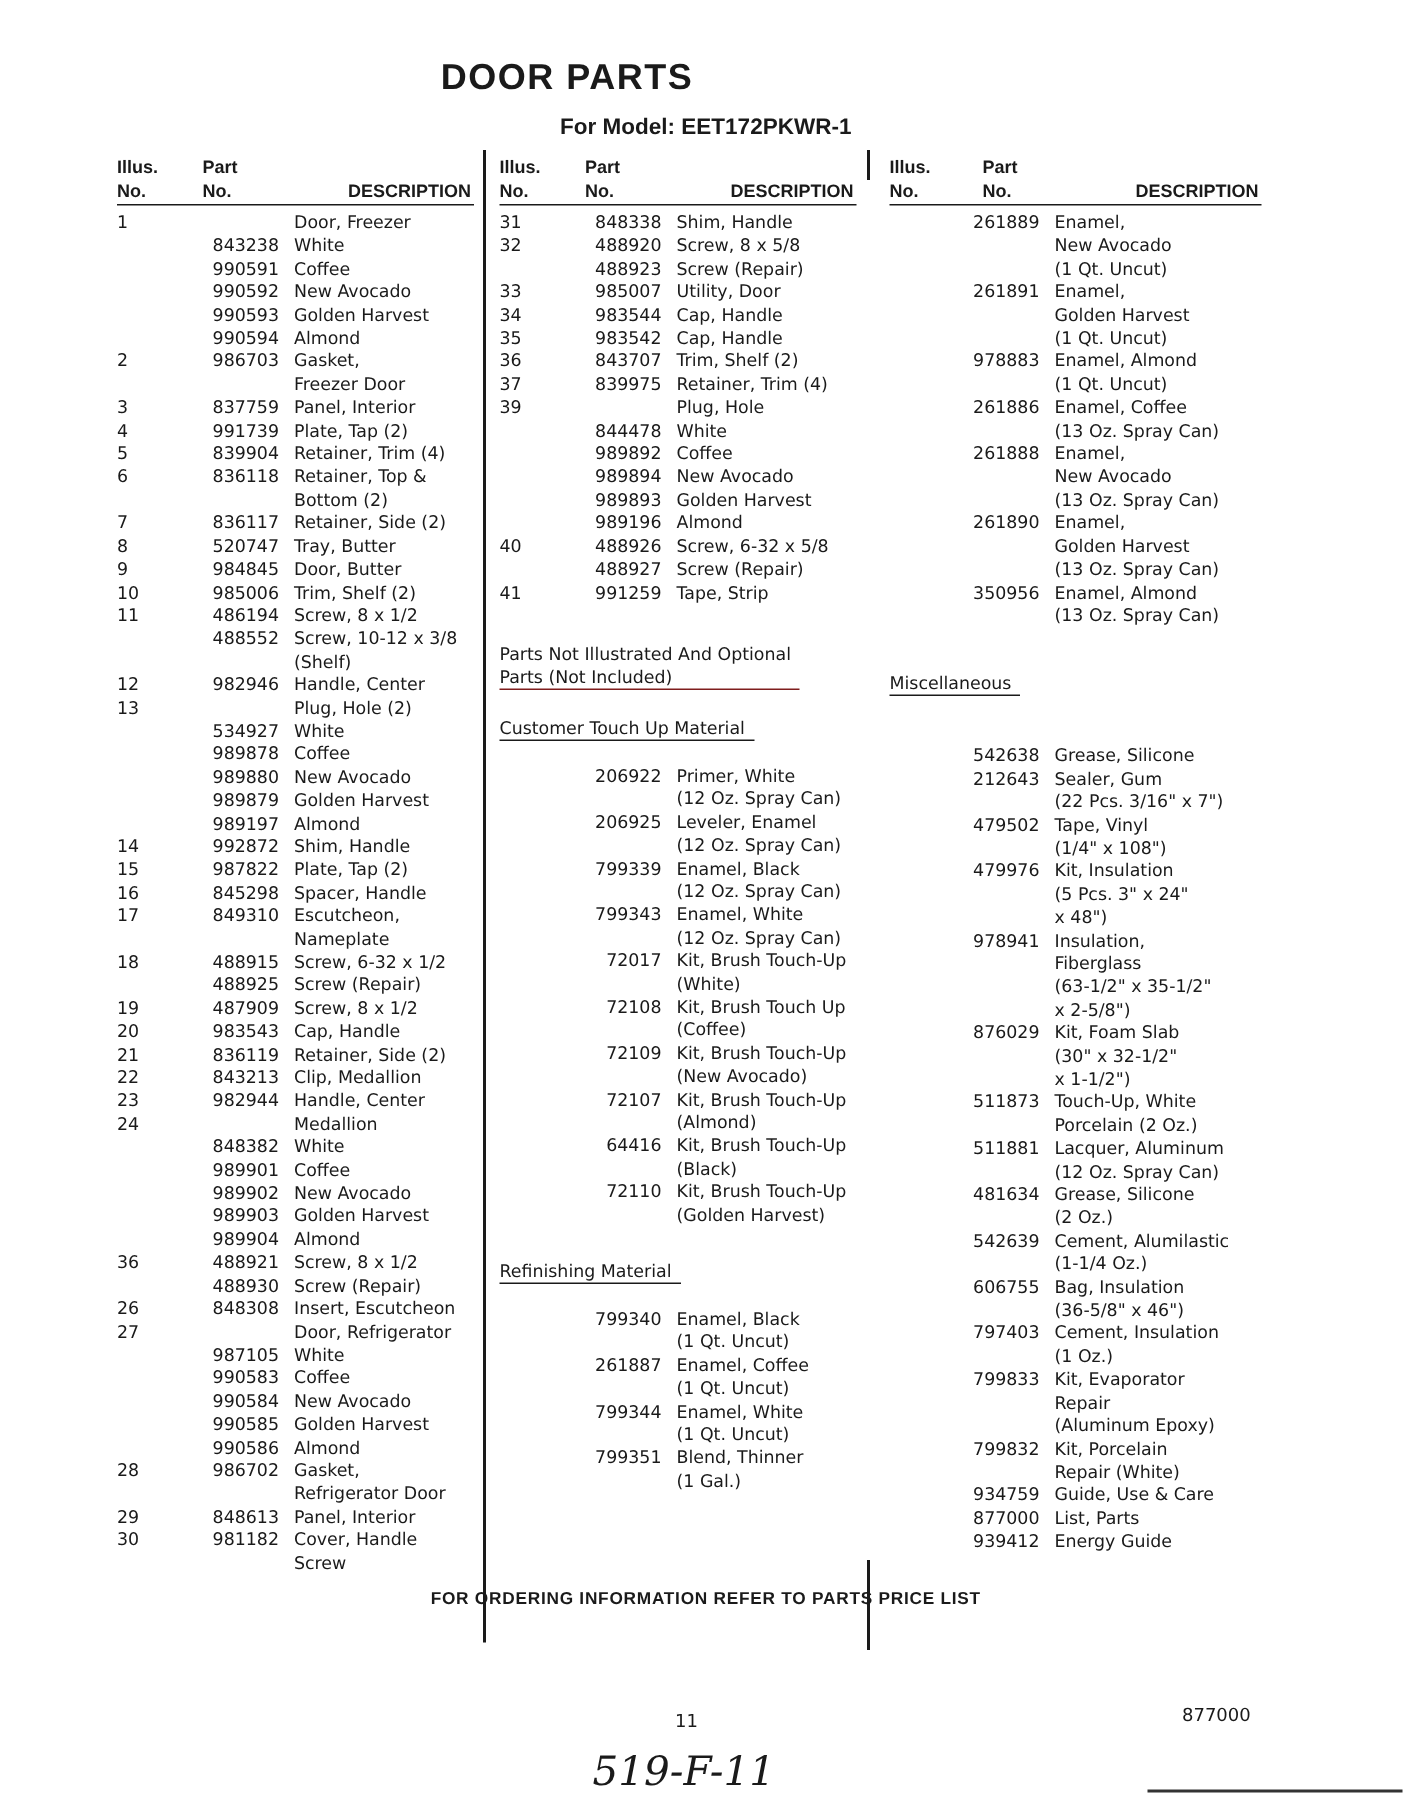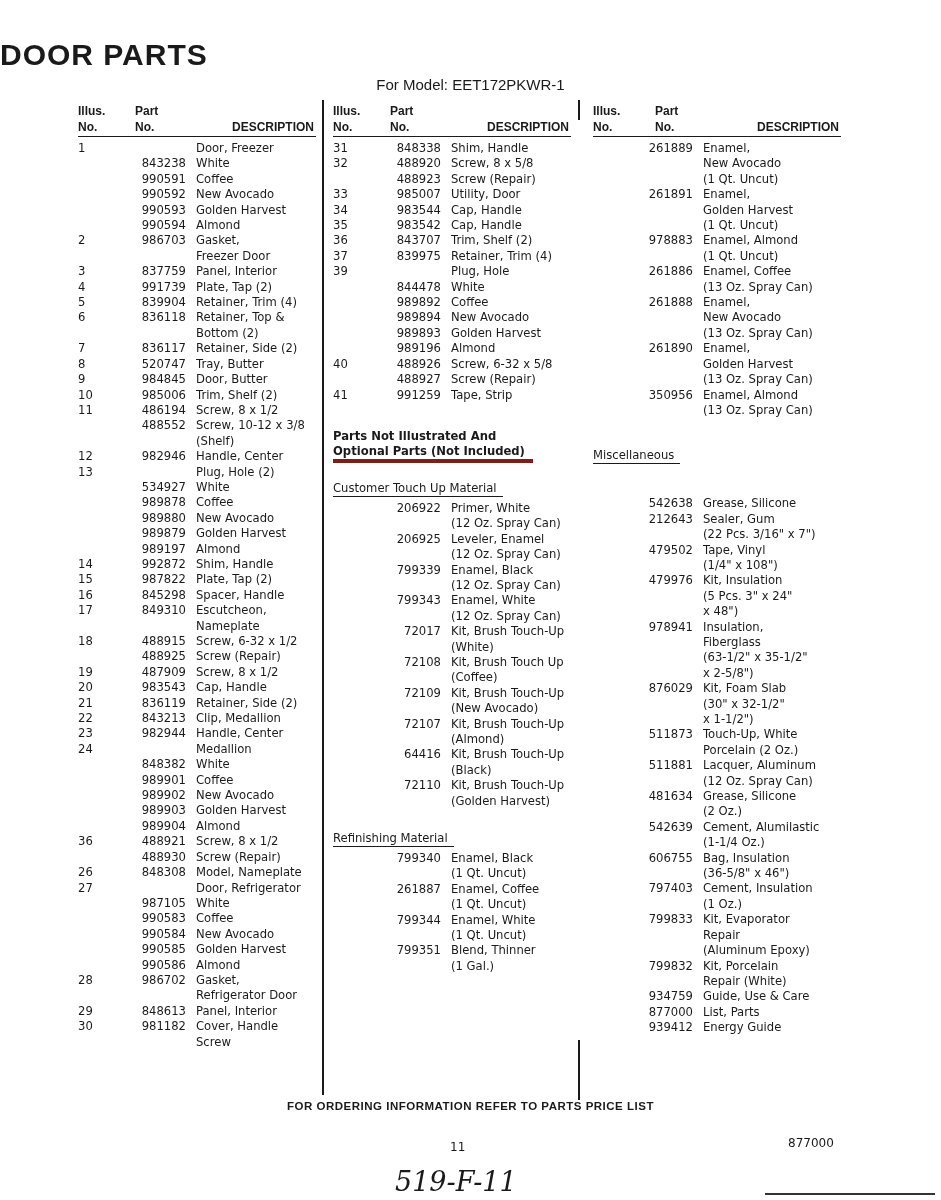--- a/index.html
+++ b/index.html
@@ -1,42 +1,42 @@
 <!DOCTYPE html>
 <html><head>
 <meta charset="utf-8">
 <style>
   html, body { margin: 0; padding: 0; background: #ffffff; }
   body { width: 941px; height: 1200px; position: relative; overflow: hidden; color: #1a1a1a;
          font-family: "DejaVu Sans", sans-serif; }
-  .title { position: absolute; left: 0; width: 756px; top: 38px; text-align: left;
-           font-family: "Liberation Sans", sans-serif; font-weight: bold; font-size: 30px; letter-spacing: 1px; }
+  .title { position: absolute; left: 0; width: 756px; top: 38px; text-align: center;
+           font-family: "Liberation Sans", sans-serif; font-weight: bold; font-size: 24px; letter-spacing: 1px; }
   .subtitle { position: absolute; left: 0; width: 941px; top: 76px; text-align: center;
-              font-family: "Liberation Sans", sans-serif; font-weight: normal; font-size: 15px; }
+              font-family: "Liberation Sans", sans-serif; font-weight: bold; font-size: 15px; }
   .col { position: absolute; top: 102px; font-size: 11.6px; }
   .col1 { left: 78px; width: 238px; }
   .col2 { left: 333px; width: 238px; }
   .col3 { left: 593px; width: 248px; }
   .vline { position: absolute; width: 2px; background: #1a1a1a; }
   .hdr { position: relative; height: 34px; border-bottom: 1px solid #1a1a1a; font-family: Liberation Sans, sans-serif; font-weight: bold; font-size: 12px; }
   .hdr .i1 { position: absolute; left: 0; top: 2px; }
   .hdr .i2 { position: absolute; left: 0; top: 18px; }
   .hdr .p1 { position: absolute; left: 57px; top: 2px; }
   .hdr .p2 { position: absolute; left: 57px; top: 18px; }
   .hdr .d  { position: absolute; right: 2px; top: 18px; }
   .col3 .hdr .p1, .col3 .hdr .p2 { left: 62px; }
   .rows { margin-top: 4px; }
   .row { display: flex; line-height: 15.4px; }
   .row .illus { width: 50px; flex: none; }
   .row .part { width: 58px; flex: none; text-align: right; padding-right: 10px; }
   .col3 .row .illus { width: 48px; }
   .col3 .row .part { width: 52px; }
   .row .desc { flex: 1; white-space: nowrap; }
-  .section { margin-top: 14px; margin-bottom: 0; display: inline-block; border-bottom: 1px solid #1a1a1a; line-height: 15px; padding-right: 6px; }
-  .footer { position: absolute; left: 0; width: 941px; top: 1100px; text-align: center;
+  .section { margin-top: 14px; margin-bottom: 12px; display: inline-block; border-bottom: 1px solid #1a1a1a; line-height: 15px; padding-right: 6px; }
+  .footer { position: absolute; left: 0; width: 941px; top: 1060px; text-align: center;
             font-family: "Liberation Sans", sans-serif; font-weight: bold; font-size: 11.5px; letter-spacing: 0.5px; }
   .pagenum { position: absolute; left: 450px; top: 1140px; font-size: 12px; }
   .docnum { position: absolute; left: 788px; top: 1136px; font-size: 12px; }
   .handwritten { position: absolute; left: 395px; top: 1166px; font-family: "DejaVu Serif", serif; font-style: italic; font-size: 27px; }
   .scanline { position: absolute; left: 765px; top: 1193px; width: 170px; height: 2px; background: #333; }
 </style>
 </head>
 <body>
 
 <div class="title">DOOR PARTS</div>
@@ -286,21 +286,21 @@
         <span class="desc">Screw, 8 x 1/2</span>
       </div>
       <div class="row">
         <span class="illus"></span>
         <span class="part">488930</span>
         <span class="desc">Screw (Repair)</span>
       </div>
       <div class="row">
         <span class="illus">26</span>
         <span class="part">848308</span>
-        <span class="desc">Model, Nameplate</span>
+        <span class="desc">Insert, Escutcheon</span>
       </div>
       <div class="row">
         <span class="illus">27</span>
         <span class="part"></span>
         <span class="desc">Door, Refrigerator</span>
       </div>
       <div class="row">
         <span class="illus"></span>
         <span class="part">987105</span>
         <span class="desc">White</span>
@@ -442,21 +442,21 @@
         <span class="part">488927</span>
         <span class="desc">Screw (Repair)</span>
       </div>
       <div class="row">
         <span class="illus">41</span>
         <span class="part">991259</span>
         <span class="desc">Tape, Strip</span>
       </div>
     </div>
   <div style="height:26px;"></div>
-  <div style="width:200px; line-height:15px; border-bottom:4px solid #7f1d1d;font-weight:bold;">Parts Not Illustrated And Optional Parts (Not Included)</div>
+  <div style="width:200px; line-height:15px; border-bottom:1px solid #7f1d1d;">Parts Not Illustrated And Optional Parts (Not Included)</div>
   <div class="section" style="margin-top:18px;">Customer Touch Up Material</div>
   <div class="rows">
       <div class="row">
         <span class="illus"></span>
         <span class="part">206922</span>
         <span class="desc">Primer, White</span>
       </div>
       <div class="row">
         <span class="illus"></span>
         <span class="part"></span>

